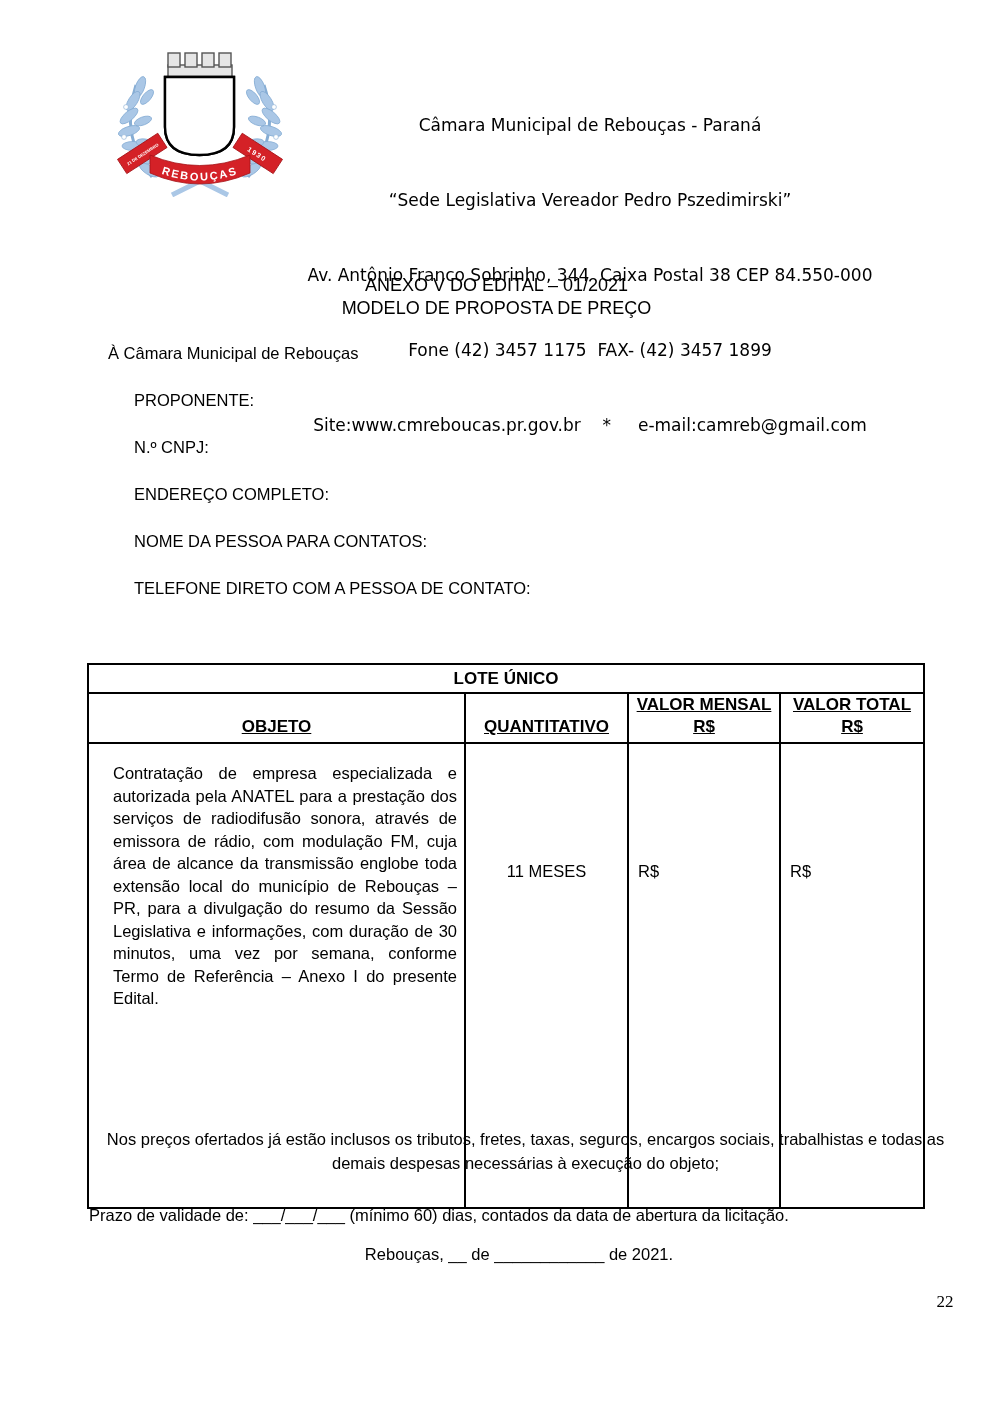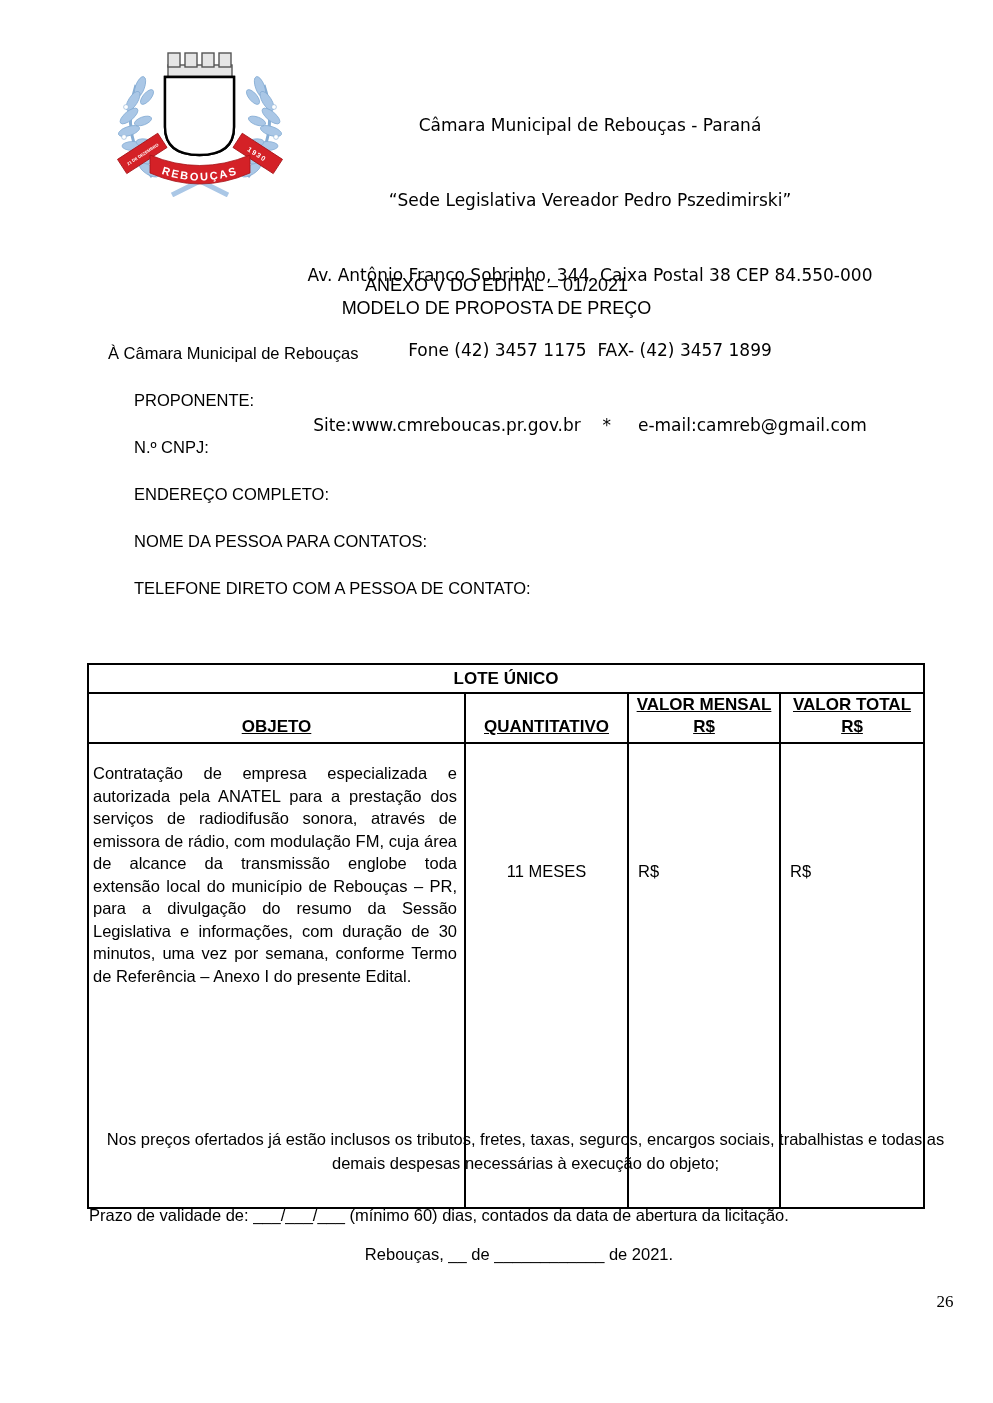--- a/index.html
+++ b/index.html
@@ -32,21 +32,21 @@
   
   table.doc-table{
     position:absolute;left:87px;top:663px;width:836px;
     border-collapse:collapse;table-layout:fixed;font-size:16.5px;
   }
   .doc-table td,.doc-table th{border:2px solid #000;padding:0;overflow:hidden;}
   .caption-row td{height:27px;text-align:center;font-weight:bold;font-size:17px;}
   .cols-row th{height:44px;vertical-align:bottom;text-align:center;
     font-weight:bold;font-size:17px;line-height:22px;padding-bottom:4px;text-decoration:underline;}
   .body-row td{height:345px;vertical-align:top;}
-  td.cell-objeto{text-align:justify;padding:18px 7px 8px 4px;line-height:22.5px;}
+  td.cell-objeto{text-align:justify;padding:18px 7px 8px 24px;line-height:22.5px;}
   td.cell-quant{text-align:center;padding-top:118px;margin-left:25px;}
   td.cell-valor{text-align:left;padding:118px 0 0 9px;}
   
   .note1{position:absolute;left:103px;top:1110px;width:845px;font-size:16.5px;line-height:24px;text-align:center;}
   .note2{position:absolute;left:89px;top:1189px;width:880px;font-size:16.5px;}
   .dateline{position:absolute;left:89px;top:1228px;width:860px;text-align:center;font-size:16.5px;}
   .pagenum{position:absolute;left:920px;top:1292px;width:50px;text-align:center;
     font-family:"Liberation Serif",serif;font-size:17px;}
   
   .crown{fill:var(--gray);stroke:#555;stroke-width:1.4;}
@@ -204,14 +204,14 @@
         <td class="cell-valor">R$</td>
         <td class="cell-valor">R$</td>
       </tr>
     </tbody>
   </table>
 
   <p class="note1">Nos preços ofertados já estão inclusos os tributos, fretes, taxas, seguros, encargos sociais, trabalhistas e todas as demais despesas necessárias à execução do objeto;</p>
   <p class="note2">Prazo de validade de: ___/___/___ (mínimo 60) dias, contados da data de abertura da licitação.</p>
   <p class="dateline">Rebouças, __ de ____________ de 2021.</p>
 
-  <div class="pagenum">26</div>
+  <div class="pagenum">22</div>
 </div>
 
 </body></html>

